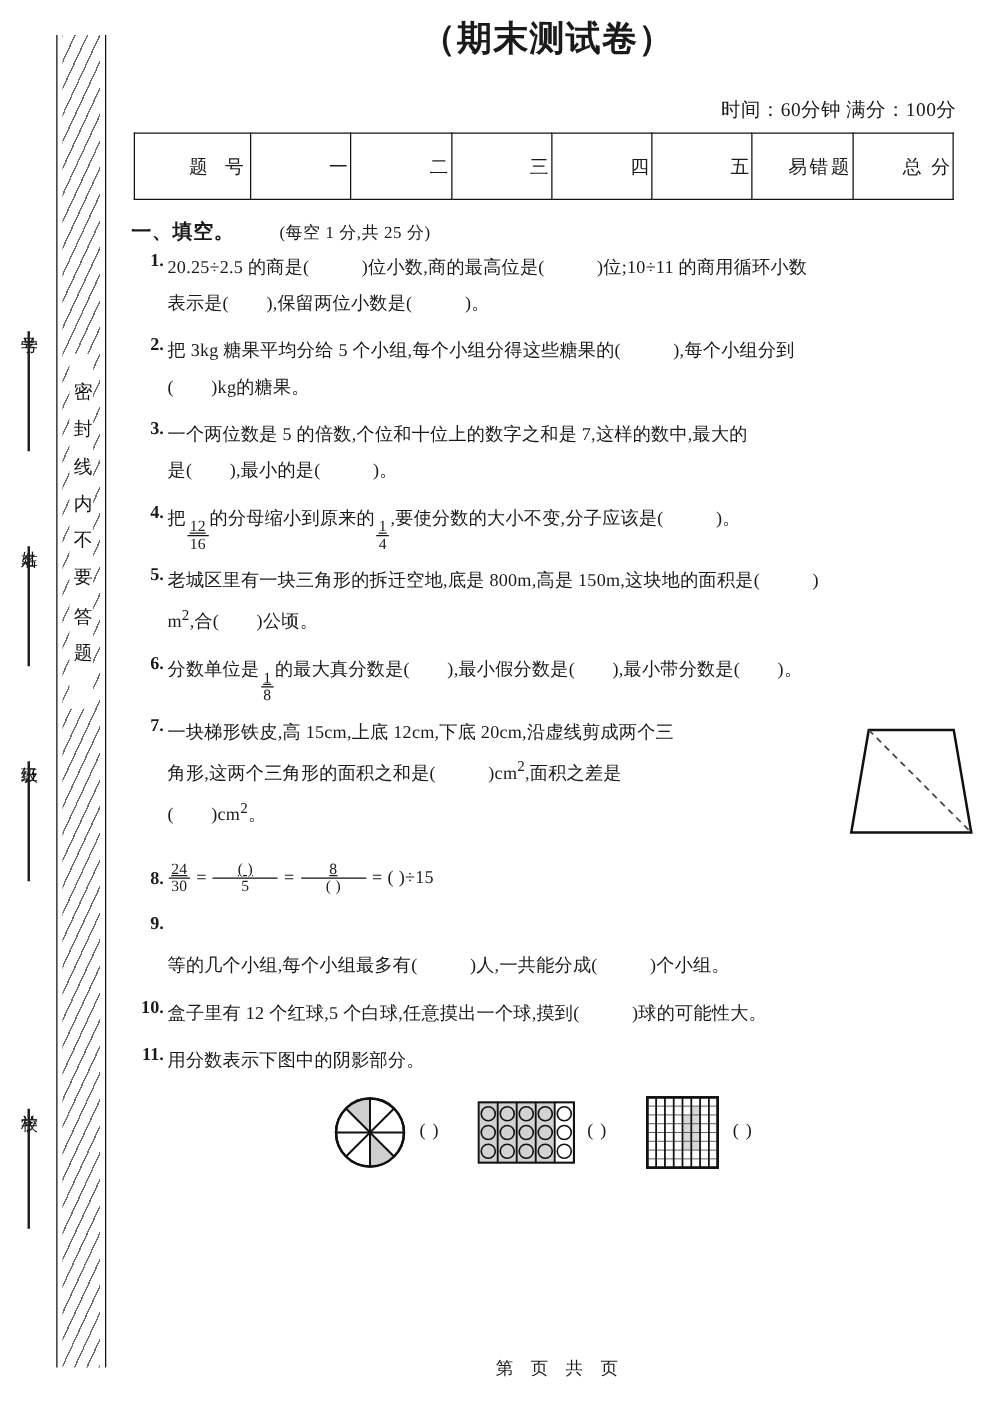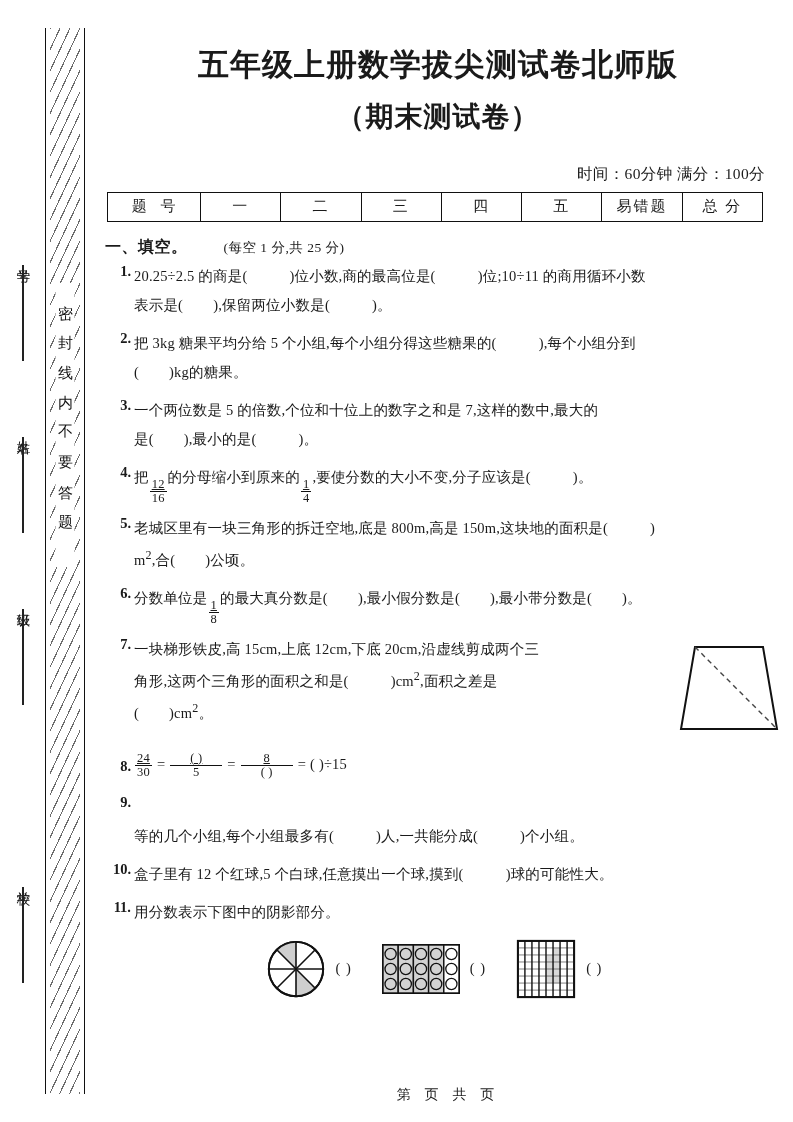--- a/index.html
+++ b/index.html
@@ -121,24 +121,24 @@
     margin: 0 30px 0 12px;
   }
   table.score-table {
     width: 100%;
     border-collapse: collapse;
     table-layout: fixed;
   }
   table.score-table td {
     border: 1.3px solid #111;
     height: 24px;
-    text-align: center;
+    text-align: right;
     font-size: 15px;
     letter-spacing: 2px;
-    padding: 2px 0;
+    padding: 14px 0;
   }
   table.score-table td.head-cell {
     width: 88px;
     letter-spacing: 5px;
     padding-left: 4px;
   }
 
   .section-heading {
     font-size: 16px;
     font-weight: bold;
@@ -276,21 +276,20 @@
   </div>
 
   <div class="seal-band">
     <div class="seal-hatch"></div>
     <div class="seal-vertical-text">密封线内不要答题</div>
   </div>
 </div>
 
 <div id="page-body">
 
-  <div class="doc-title">五年级上册数学拔尖测试卷北师版</div>
   <div class="doc-subtitle">（期末测试卷）</div>
 
   <div class="exam-meta">时间：60分钟  满分：100分</div>
 
   <div class="score-table-wrap">
     <table class="score-table">
       <tbody>
           <tr>
         <td class="head-cell">题  号</td>
         <td>一</td>

